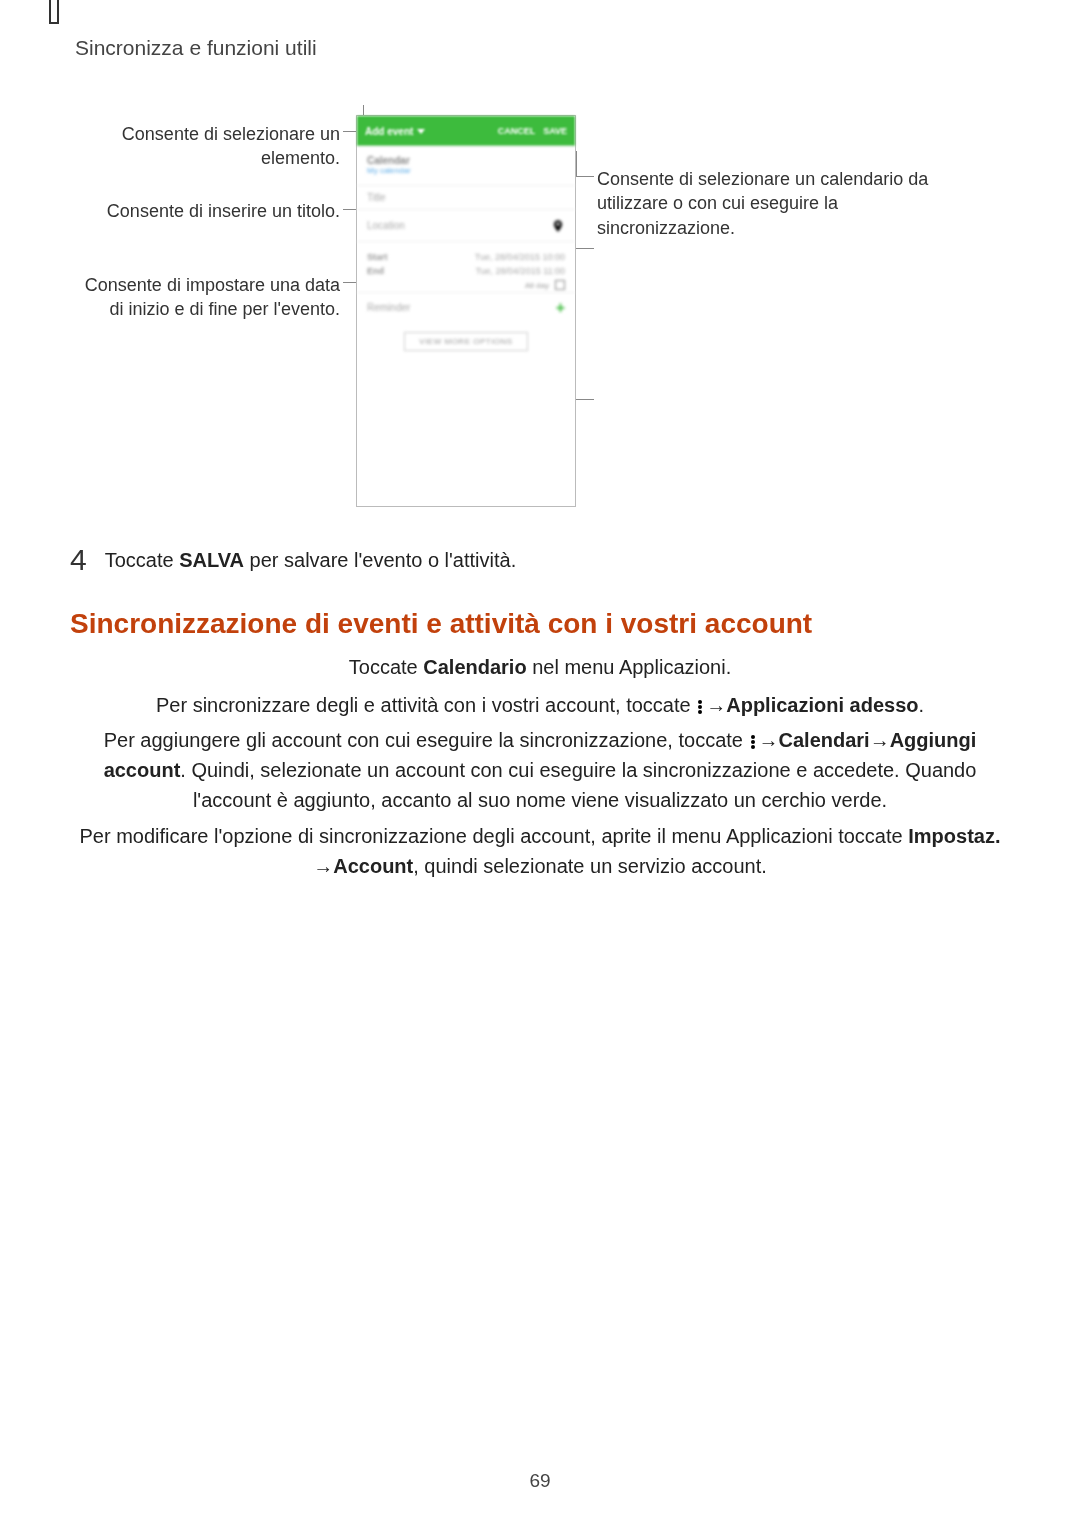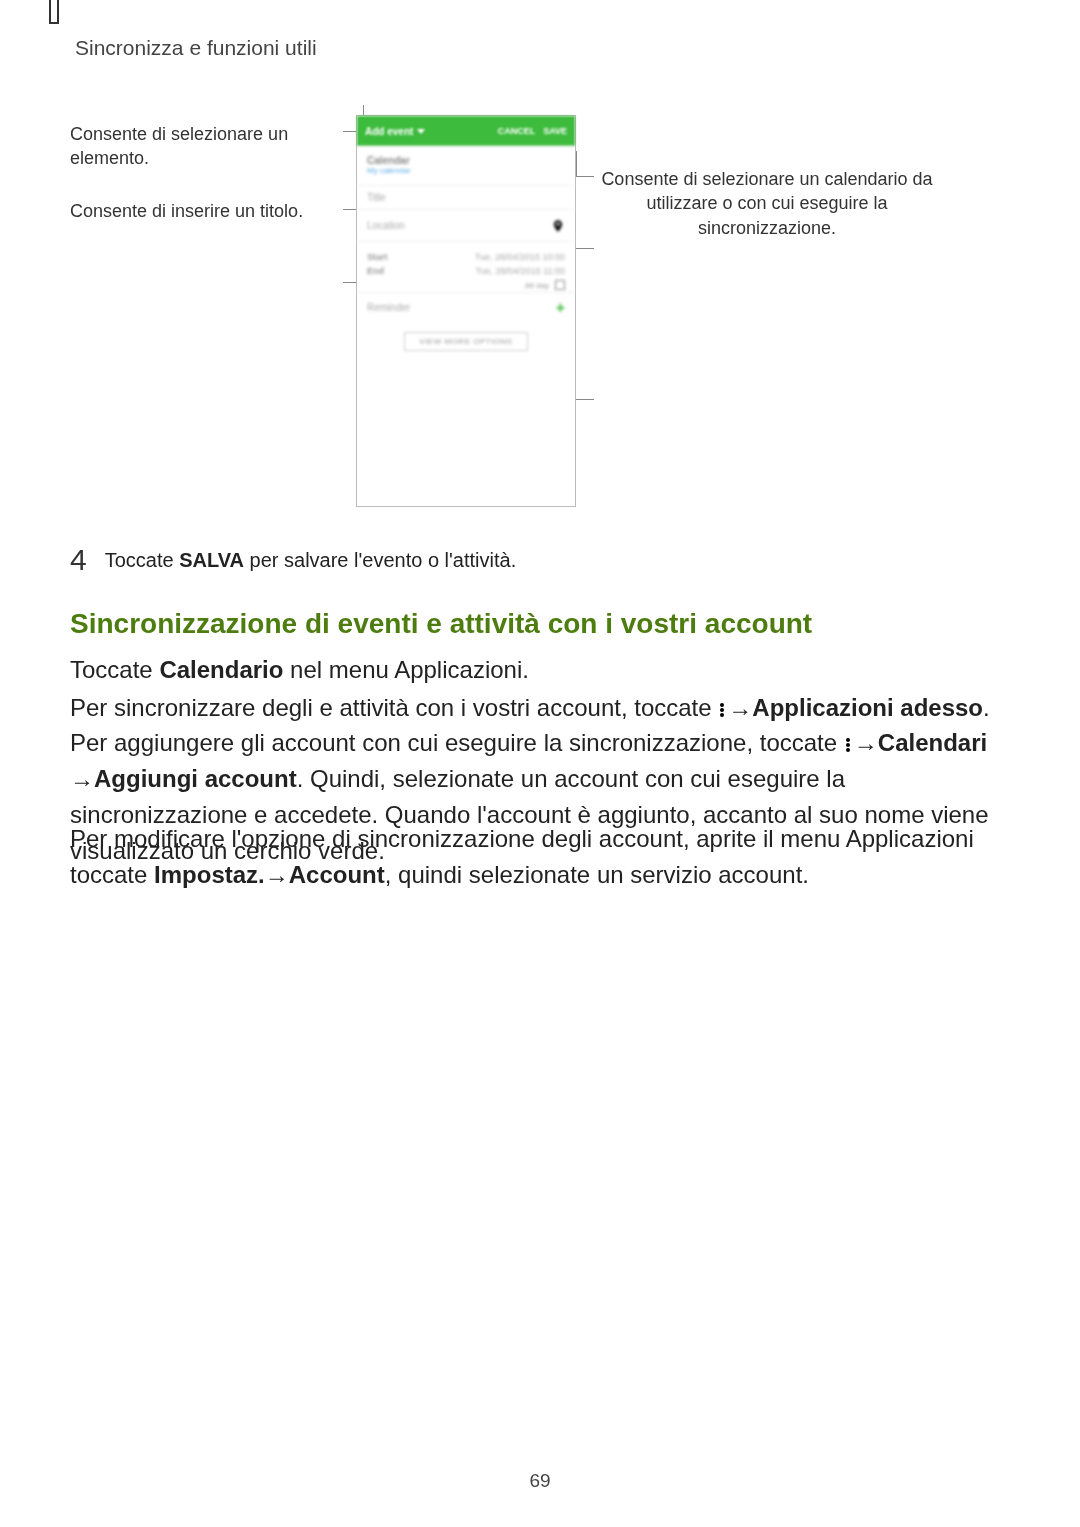--- a/index.html
+++ b/index.html
@@ -80,22 +80,22 @@
   .plus { color:#3dbb3d; font-size:16px; font-weight:bold; filter:none;}
   .view-more { display:flex; justify-content:center; padding:10px 0;}
   .view-more-btn { border:1px solid #ccc; padding:4px 14px; font-size:8px; color:#999; letter-spacing:0.5px; filter:blur(1.5px);}
 
   .callout-left, .callout-right {
     position:absolute;
     font-size:18px;
     color:#333;
     line-height:1.35;
   }
-  .callout-left { text-align:left; }
-  .callout-right { text-align:center; }
+  .callout-left { text-align:right; }
+  .callout-right { text-align:left; }
 
   .line { position:absolute; background:#888; }
   .hline { height:1px; }
   .vline { width:1px; }
 
   
   .step4 {
     position:absolute;
     left:70px;
     top:543px;
@@ -106,29 +106,30 @@
   .step4 .num { font-size:30px; color:#333; }
   .step4 .txt { font-size:20px; color:#222;}
   .step4 .txt b { font-weight:bold; }
 
   .section-h {
     position:absolute;
     left:70px;
     top:608px;
     font-size:28px;
     font-weight:bold;
-    color:#4d7c0f;
+    color:#c2410c;
   }
   .para {
     position:absolute;
     left:70px;
     width:940px;
-    font-size:24px;
+    font-size:20px;
     color:#222;
     line-height:1.5;
+    text-align:center;
   }
   .para b { font-weight:bold;}
   .arrow { display:inline-block; }
   .menu-icon {
     display:inline-block;
     width:6px;
     vertical-align:middle;
     margin: 0 2px;
   }
   .menu-icon span{
@@ -146,20 +147,21 @@
 </head>
 <body>
 
 <div class="side-tab"></div>
 <div class="header-title">Sincronizza e funzioni utili</div>
 
 <div class="figure-area">
 
   <div class="callout-left" style="left:0; top:7px; width:270px;">Consente di selezionare un elemento.</div>
   <div class="callout-left" style="left:0; top:84px; width:270px;">Consente di inserire un titolo.</div>
+  <div class="callout-left" style="left:0; top:158px; width:270px;">Consente di impostare una data di inizio e di fine per l'evento.</div>
 
   <div class="callout-right" style="left:527px; top:52px; width:340px;">Consente di selezionare un calendario da utilizzare o con cui eseguire la sincronizzazione.</div>
 
   <div class="line hline" style="left:273px; top:16px; width:20px;"></div>
   <div class="line hline" style="left:273px; top:94px; width:20px;"></div>
   <div class="line hline" style="left:273px; top:167px; width:14px;"></div>
   <div class="line vline" style="left:287px; top:157px; height:32px;"></div>
   <div class="line hline" style="left:287px; top:157px; width:6px;"></div>
   <div class="line hline" style="left:287px; top:189px; width:6px;"></div>
 

